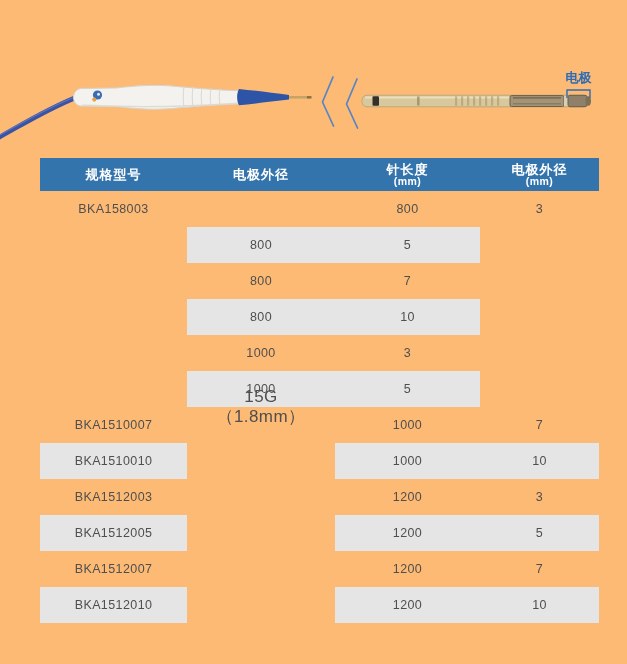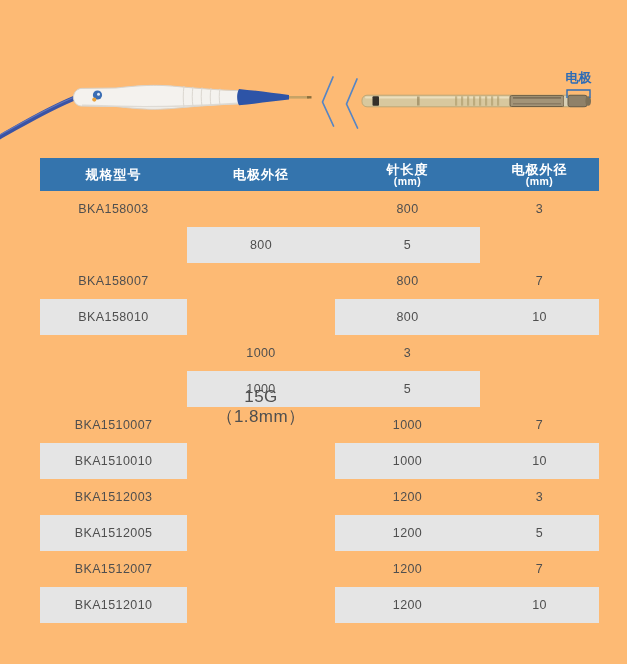--- a/index.html
+++ b/index.html
@@ -179,27 +179,25 @@
     <div class="td"></div>
     <div class="td stripe-on">800</div>
     <div class="td stripe-on">3</div>
   </div>
         <div class="tr striped">
     <div class="td"></div>
     <div class="td stripe-on">800</div>
     <div class="td stripe-on">5</div>
   </div>
         <div class="tr">
-    <div class="td stripe-on">BKA158007</div>
     <div class="td"></div>
     <div class="td stripe-on">800</div>
     <div class="td stripe-on">7</div>
   </div>
         <div class="tr striped">
-    <div class="td stripe-on">BKA158010</div>
     <div class="td"></div>
     <div class="td stripe-on">800</div>
     <div class="td stripe-on">10</div>
   </div>
         <div class="tr">
     <div class="td"></div>
     <div class="td stripe-on">1000</div>
     <div class="td stripe-on">3</div>
   </div>
         <div class="tr striped">

